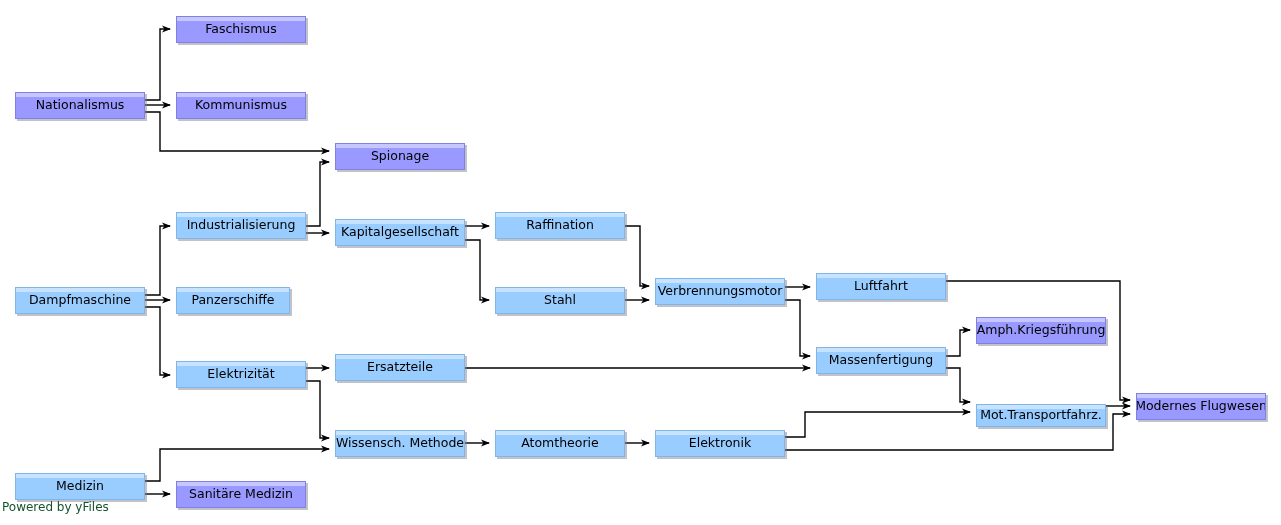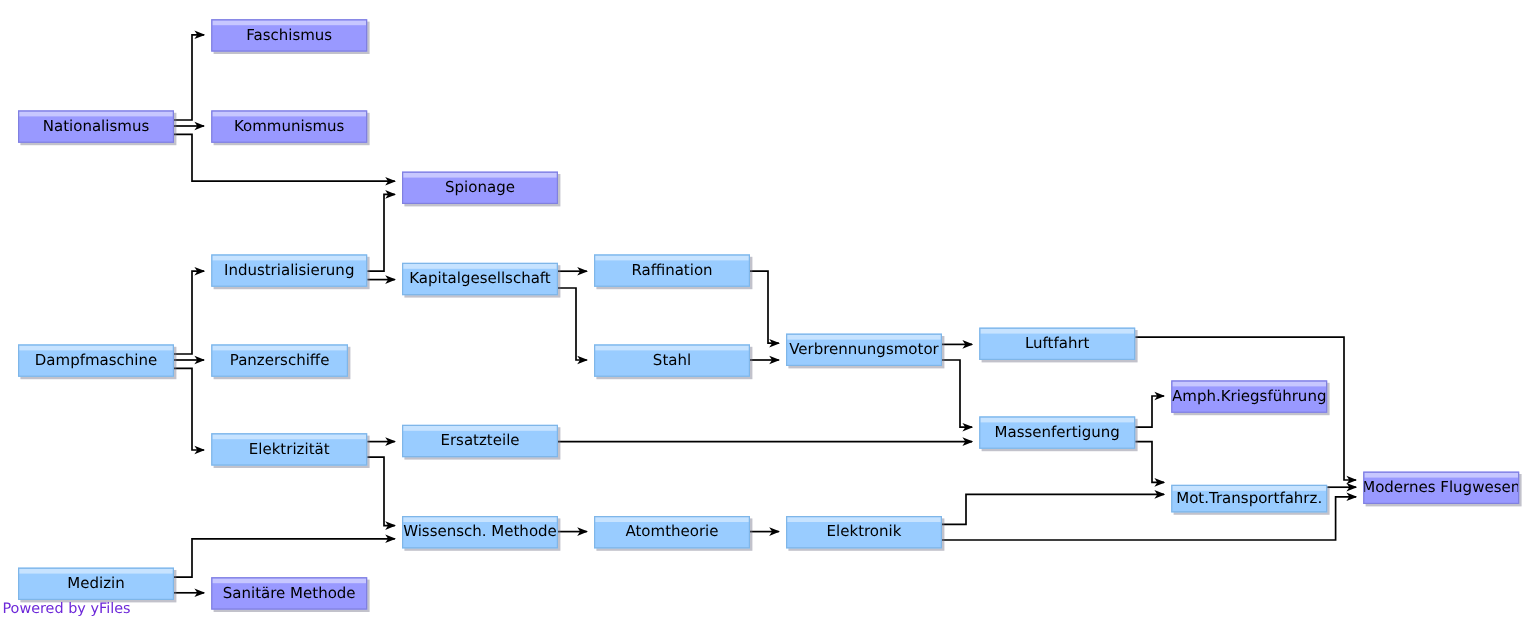--- a/index.html
+++ b/index.html
@@ -21,21 +21,21 @@
   .node .cap{
     position:absolute;left:0;top:0;right:0;height:4px;
     background:rgba(255,255,255,0.45);
     pointer-events:none;
   }
   .node.purple{background:#9999ff;border-color:#8080e0;}
   .node.blue{background:#99ccff;border-color:#7fb6e8;}
   .node .lbl{position:relative;z-index:2;}
   #watermark{
     position:absolute;left:2px;top:500px;
-    font-size:12px;color:#6d28d9;
+    font-size:12px;color:#14532d;
     font-family:"DejaVu Sans","Liberation Sans",sans-serif;
     user-select:none;
   }
 </style>
 </head>
 <body>
 
 <div id="canvas">
 
   <svg id="edge-layer" viewBox="0 0 1281 525" xmlns="http://www.w3.org/2000/svg">
@@ -159,18 +159,18 @@
       <div class="node purple" style="left: 1136px; top: 393px; width: 130px; height: 27px;">
         <span class="cap"></span>
         <span class="lbl">Modernes Flugwesen</span>
       </div>
       <div class="node blue" style="left: 15px; top: 473px; width: 130px; height: 27px;">
         <span class="cap"></span>
         <span class="lbl">Medizin</span>
       </div>
       <div class="node purple" style="left: 176px; top: 481px; width: 130px; height: 27px;">
         <span class="cap"></span>
-        <span class="lbl">Sanitäre Methode</span>
+        <span class="lbl">Sanitäre Medizin</span>
       </div>
     </div>
 
   <div id="watermark">Powered by yFiles</div>
 </div>
 
 </body></html>

